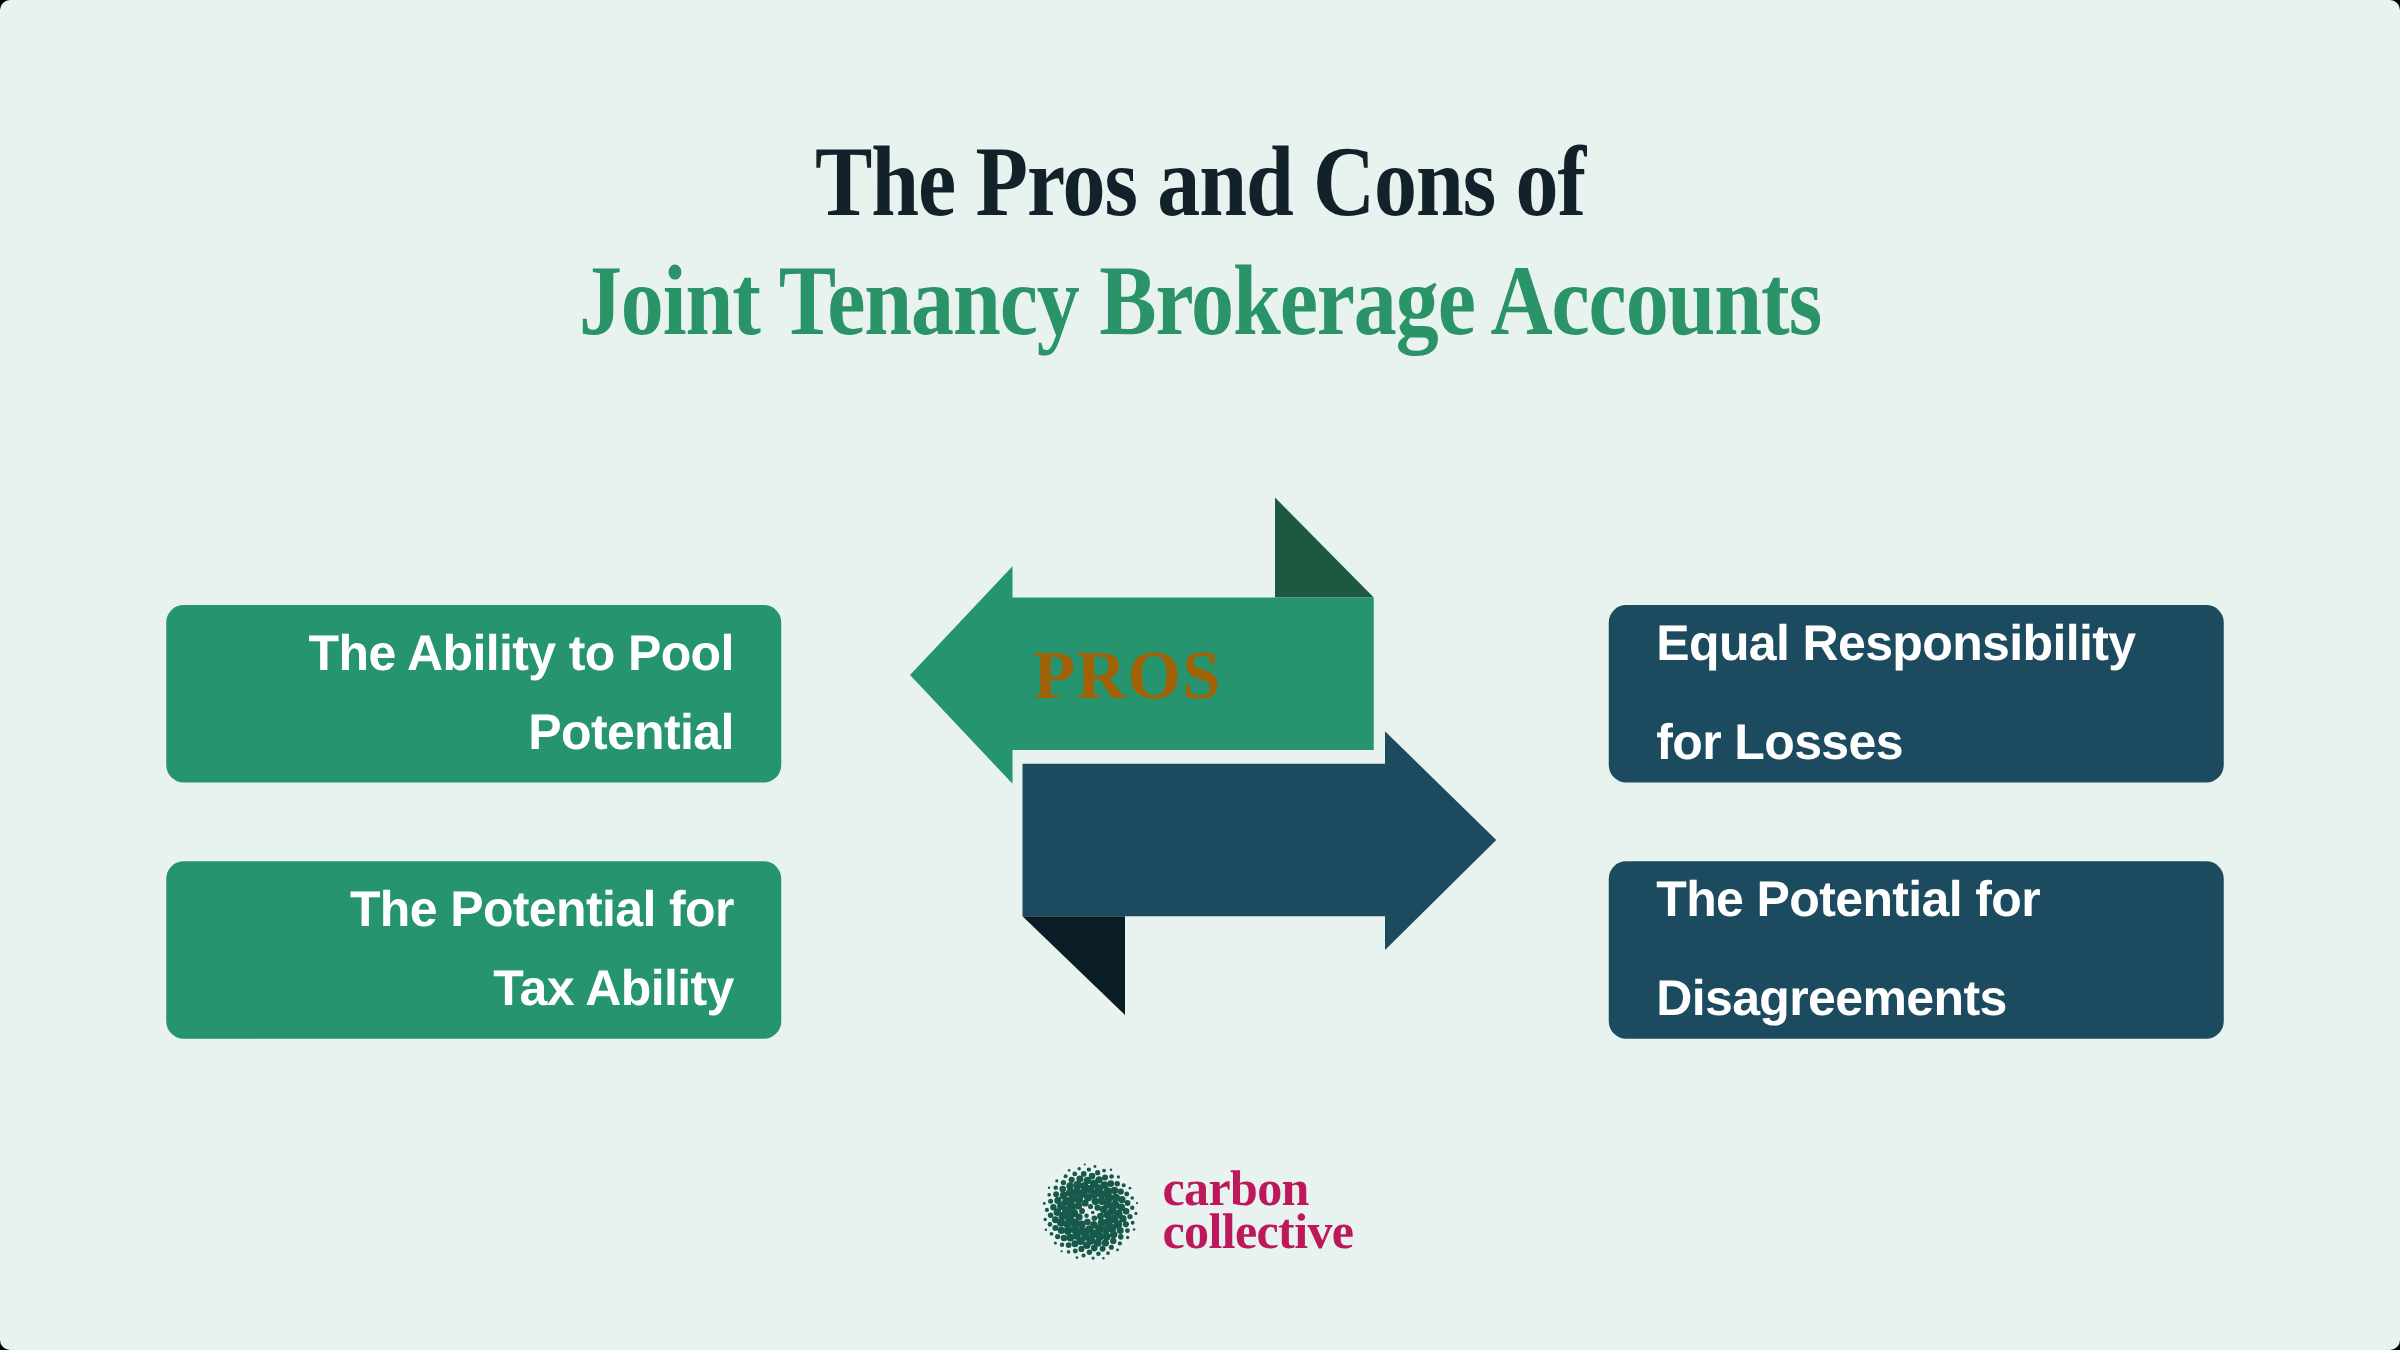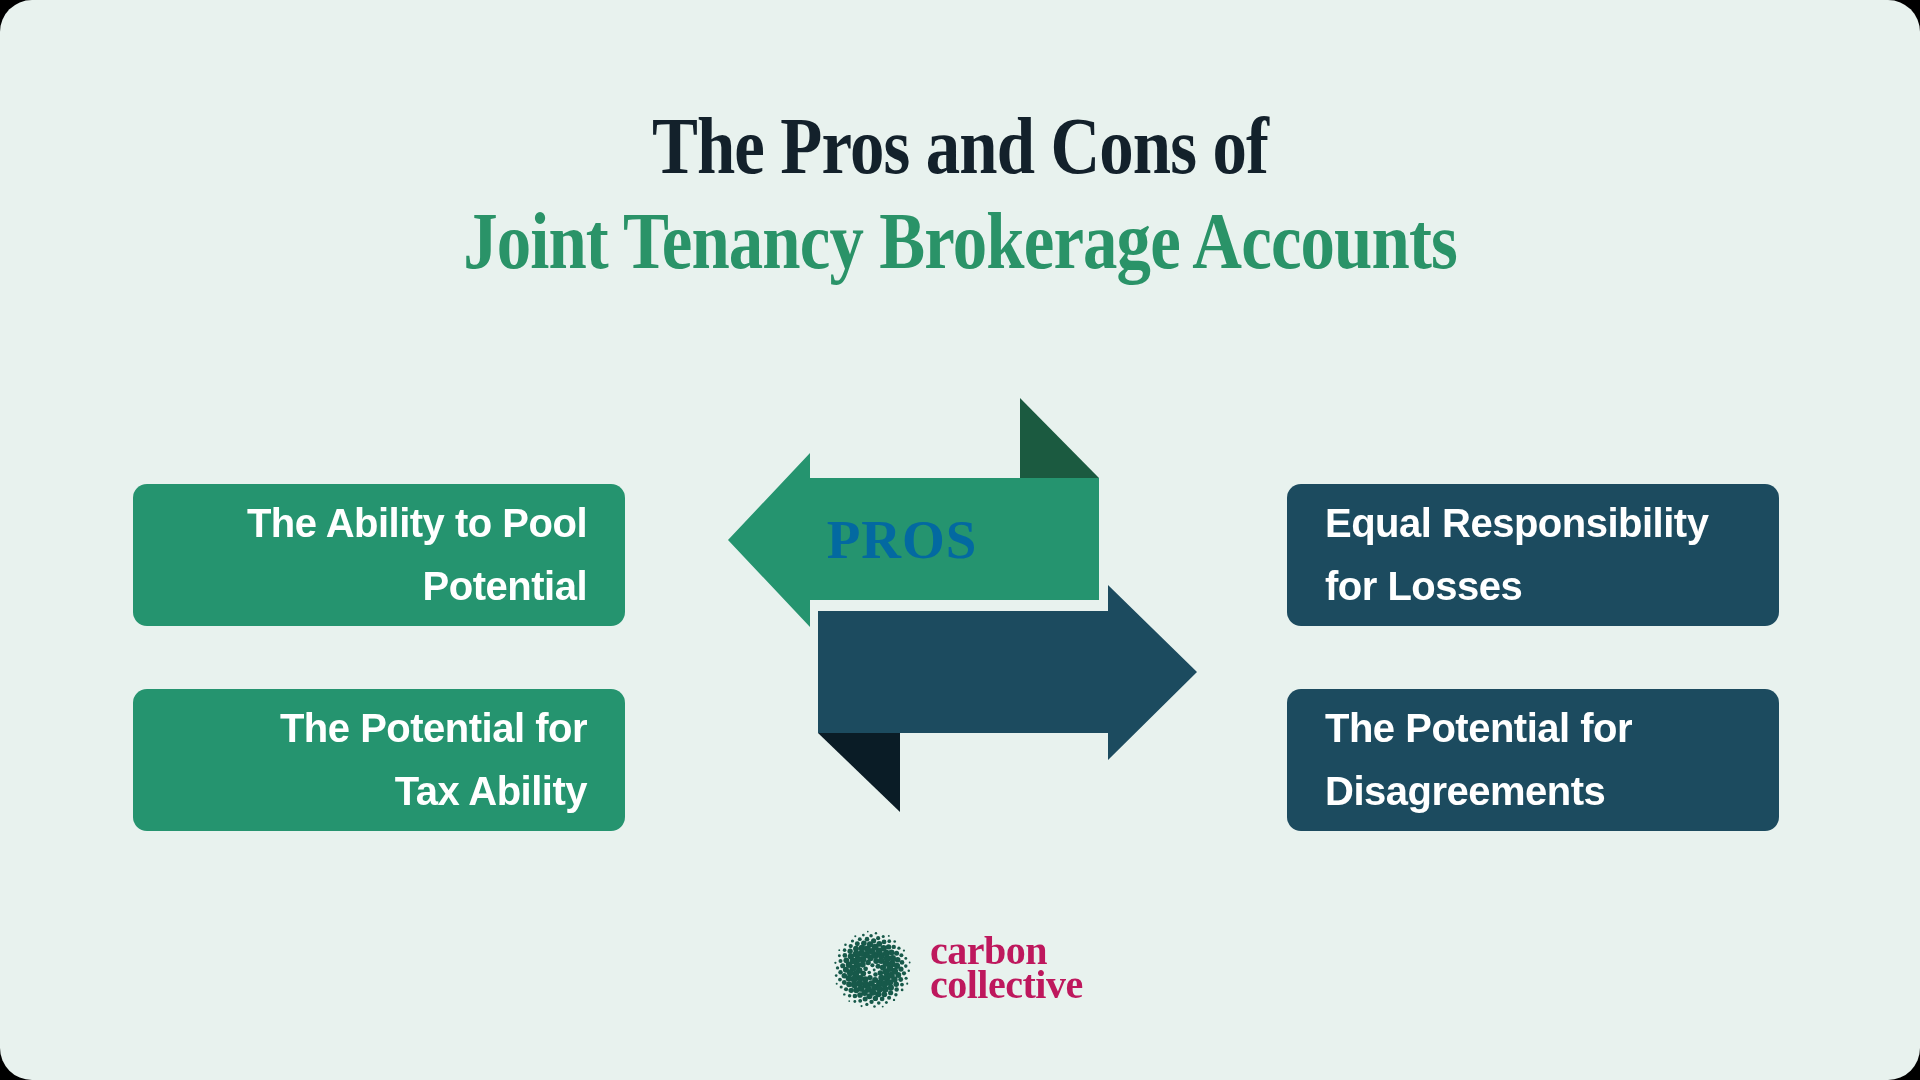--- a/index.html
+++ b/index.html
@@ -11,21 +11,21 @@
   .page {
     position: relative;
     width: 1920px;
     height: 1080px;
     overflow: hidden;
   }
   .card {
     position: absolute;
     inset: 0;
     background: #E8F2EE;
-    border-radius: 32px;
+    border-radius: 8px;
   }
 
   
   .title-line1, .title-line2 {
     position: absolute;
     left: 0;
     width: 1920px;
     text-align: center;
     font-family: "Liberation Serif", serif;
     font-weight: 700;
@@ -51,21 +51,21 @@
     color: #FFFFFF;
     font-weight: 700;
     font-size: 40px;
     line-height: 63px;
     letter-spacing: -0.5px;
     margin-top: 44px;
   }
   .info-box.green { background: #25946F; }
   .info-box.teal  { background: #1C4B5F; }
   .info-box.left-side  { align-items: flex-end;   padding-right: 38px; box-sizing: border-box; text-align: right; }
-  .info-box.right-side { align-items: flex-start; padding-left: 38px;  box-sizing: border-box; text-align: left; }
+  .info-box.right-side { align-items: flex-start; padding-left: 38px;  box-sizing: border-box; text-align: left; justify-content: space-between; }
   .box-line { display: block; }
 
   #pros-box-1 { left: 133px;  top: 440px; }
   #pros-box-2 { left: 133px;  top: 645px; }
   #cons-box-1 { left: 1287px; top: 440px; }
   #cons-box-2 { left: 1287px; top: 645px; }
 
   
   .arrows-svg {
     position: absolute;
@@ -73,21 +73,21 @@
     top: 0;
     width: 1920px;
     height: 1080px;
     pointer-events: none;
   }
   .arrow-label {
     position: absolute;
     display: flex;
     align-items: center;
     justify-content: center;
-    color: #0369a1;
+    color: #a16207;
     font-family: "Liberation Serif", serif;
     font-weight: 700;
     font-size: 55px;
     letter-spacing: 1px;
   }
   #pros-label { left: 810px; top: 478px; width: 210px; height: 122px; padding-right: 26px; box-sizing: border-box; }
   #cons-label { left: 900px; top: 611px; width: 208px; height: 122px; }
 
   
   .logo-dots-svg {

